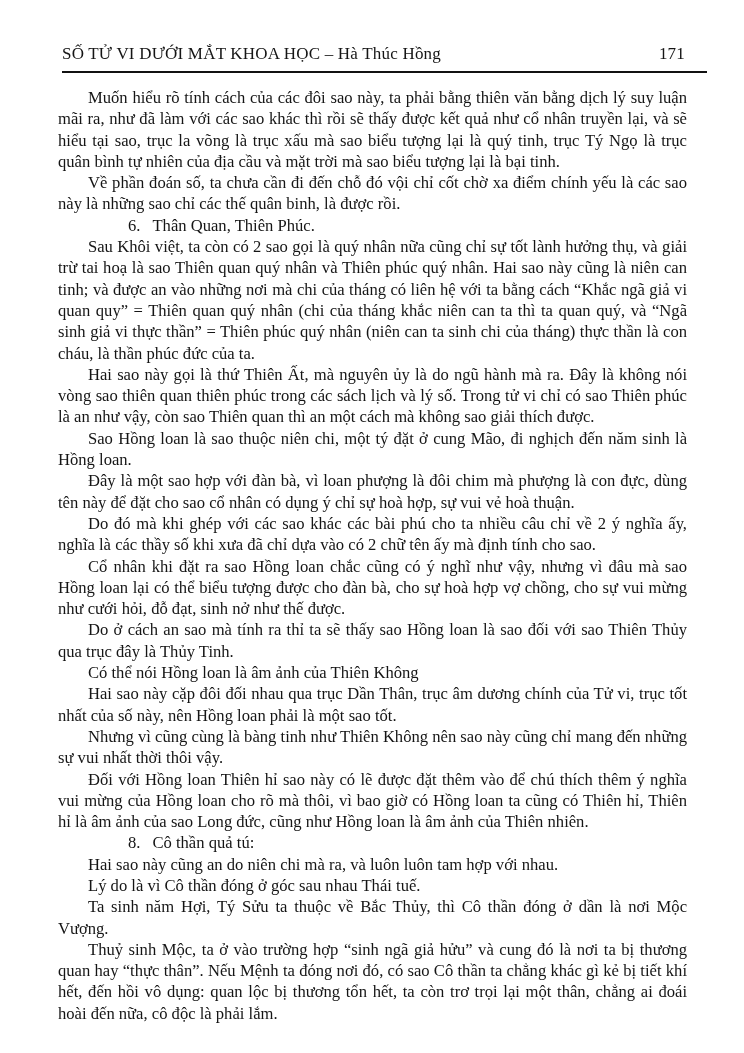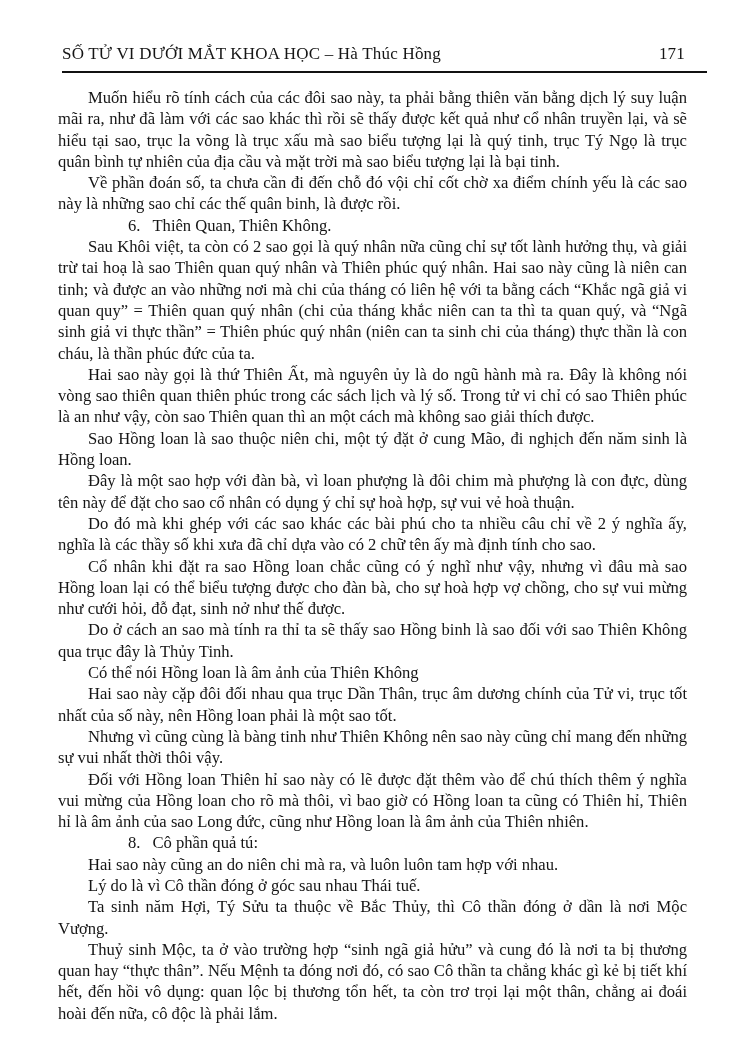--- a/index.html
+++ b/index.html
@@ -64,31 +64,31 @@
 
 <div class="page">
   <div class="page-header">
     <span class="title">SỐ TỬ VI DƯỚI MẮT KHOA HỌC – Hà Thúc Hồng</span>
     <span class="pagenum">171</span>
   </div>
   <hr class="header-rule">
   <div class="page-body">
       <p>Muốn hiểu rõ tính cách của các đôi sao này, ta phải bằng thiên văn bằng dịch lý suy luận mãi ra, như đã làm với các sao khác thì rồi sẽ thấy được kết quả như cổ nhân truyền lại, và sẽ hiểu tại sao, trục la võng là trục xấu mà sao biểu tượng lại là quý tinh, trục Tý Ngọ là trục quân bình tự nhiên của địa cầu và mặt trời mà sao biểu tượng lại là bại tinh.</p>
       <p>Về phần đoán số, ta chưa cần đi đến chỗ đó vội chỉ cốt chờ xa điểm chính yếu là các sao này là những sao chỉ các thế quân binh, là được rồi.</p>
-      <div class="heading"><span class="h-num">6.</span><span>Thiên Quan, Thiên Không.</span></div>
+      <div class="heading"><span class="h-num">6.</span><span>Thân Quan, Thiên Phúc.</span></div>
       <p>Sau Khôi việt, ta còn có 2 sao gọi là quý nhân nữa cũng chỉ sự tốt lành hưởng thụ, và giải trừ tai hoạ là sao Thiên quan quý nhân và Thiên phúc quý nhân. Hai sao này cũng là niên can tinh; và được an vào những nơi mà chi của tháng có liên hệ với ta bằng cách “Khắc ngã giả vi quan quy” = Thiên quan quý nhân (chi của tháng khắc niên can ta thì ta quan quý, và “Ngã sinh giả vi thực thần” = Thiên phúc quý nhân (niên can ta sinh chi của tháng) thực thần là con cháu, là thần phúc đức của ta.</p>
       <p>Hai sao này gọi là thứ Thiên Ất, mà nguyên ủy là do ngũ hành mà ra. Đây là không nói vòng sao thiên quan thiên phúc trong các sách lịch và lý số. Trong tử vi chỉ có sao Thiên phúc là an như vậy, còn sao Thiên quan thì an một cách mà không sao giải thích được.</p>
       <p>Sao Hồng loan là sao thuộc niên chi, một tý đặt ở cung Mão, đi nghịch đến năm sinh là Hồng loan.</p>
       <p>Đây là một sao hợp với đàn bà, vì loan phượng là đôi chim mà phượng là con đực, dùng tên này để đặt cho sao cổ nhân có dụng ý chỉ sự hoà hợp, sự vui vẻ hoà thuận.</p>
       <p>Do đó mà khi ghép với các sao khác các bài phú cho ta nhiều câu chỉ về 2 ý nghĩa ấy, nghĩa là các thầy số khi xưa đã chỉ dựa vào có 2 chữ tên ấy mà định tính cho sao.</p>
       <p>Cổ nhân khi đặt ra sao Hồng loan chắc cũng có ý nghĩ như vậy, nhưng vì đâu mà sao Hồng loan lại có thể biểu tượng được cho đàn bà, cho sự hoà hợp vợ chồng, cho sự vui mừng như cưới hỏi, đỗ đạt, sinh nở như thế được.</p>
-      <p>Do ở cách an sao mà tính ra thỉ ta sẽ thấy sao Hồng binh là sao đối với sao Thiên Không qua trục đây là Thủy Tinh.</p>
+      <p>Do ở cách an sao mà tính ra thỉ ta sẽ thấy sao Hồng loan là sao đối với sao Thiên Thủy qua trục đây là Thủy Tinh.</p>
       <p>Có thể nói Hồng loan là âm ảnh của Thiên Không</p>
       <p>Hai sao này cặp đôi đối nhau qua trục Dần Thân, trục âm dương chính của Tử vi, trục tốt nhất của số này, nên Hồng loan phải là một sao tốt.</p>
       <p>Nhưng vì cũng cùng là bàng tinh như Thiên Không nên sao này cũng chỉ mang đến những sự vui nhất thời thôi vậy.</p>
       <p>Đối với Hồng loan Thiên hỉ sao này có lẽ được đặt thêm vào để chú thích thêm ý nghĩa vui mừng của Hồng loan cho rõ mà thôi, vì bao giờ có Hồng loan ta cũng có Thiên hỉ, Thiên hỉ là âm ảnh của sao Long đức, cũng như Hồng loan là âm ảnh của Thiên nhiên.</p>
-      <div class="heading"><span class="h-num">8.</span><span>Cô phần quả tú:</span></div>
+      <div class="heading"><span class="h-num">8.</span><span>Cô thần quả tú:</span></div>
       <p>Hai sao này cũng an do niên chi mà ra, và luôn luôn tam hợp với nhau.</p>
       <p>Lý do là vì Cô thần đóng ở góc sau nhau Thái tuế.</p>
       <p>Ta sinh năm Hợi, Tý Sửu ta thuộc về Bắc Thủy, thì Cô thần đóng ở dần là nơi Mộc Vượng.</p>
       <p>Thuỷ sinh Mộc, ta ở vào trường hợp “sinh ngã giả hửu” và cung đó là nơi ta bị thương quan hay “thực thân”. Nếu Mệnh ta đóng nơi đó, có sao Cô thần ta chẳng khác gì kẻ bị tiết khí hết, đến hồi vô dụng: quan lộc bị thương tổn hết, ta còn trơ trọi lại một thân, chẳng ai đoái hoài đến nữa, cô độc là phải lắm.</p>
     </div>
 </div>
 
 </body></html>

